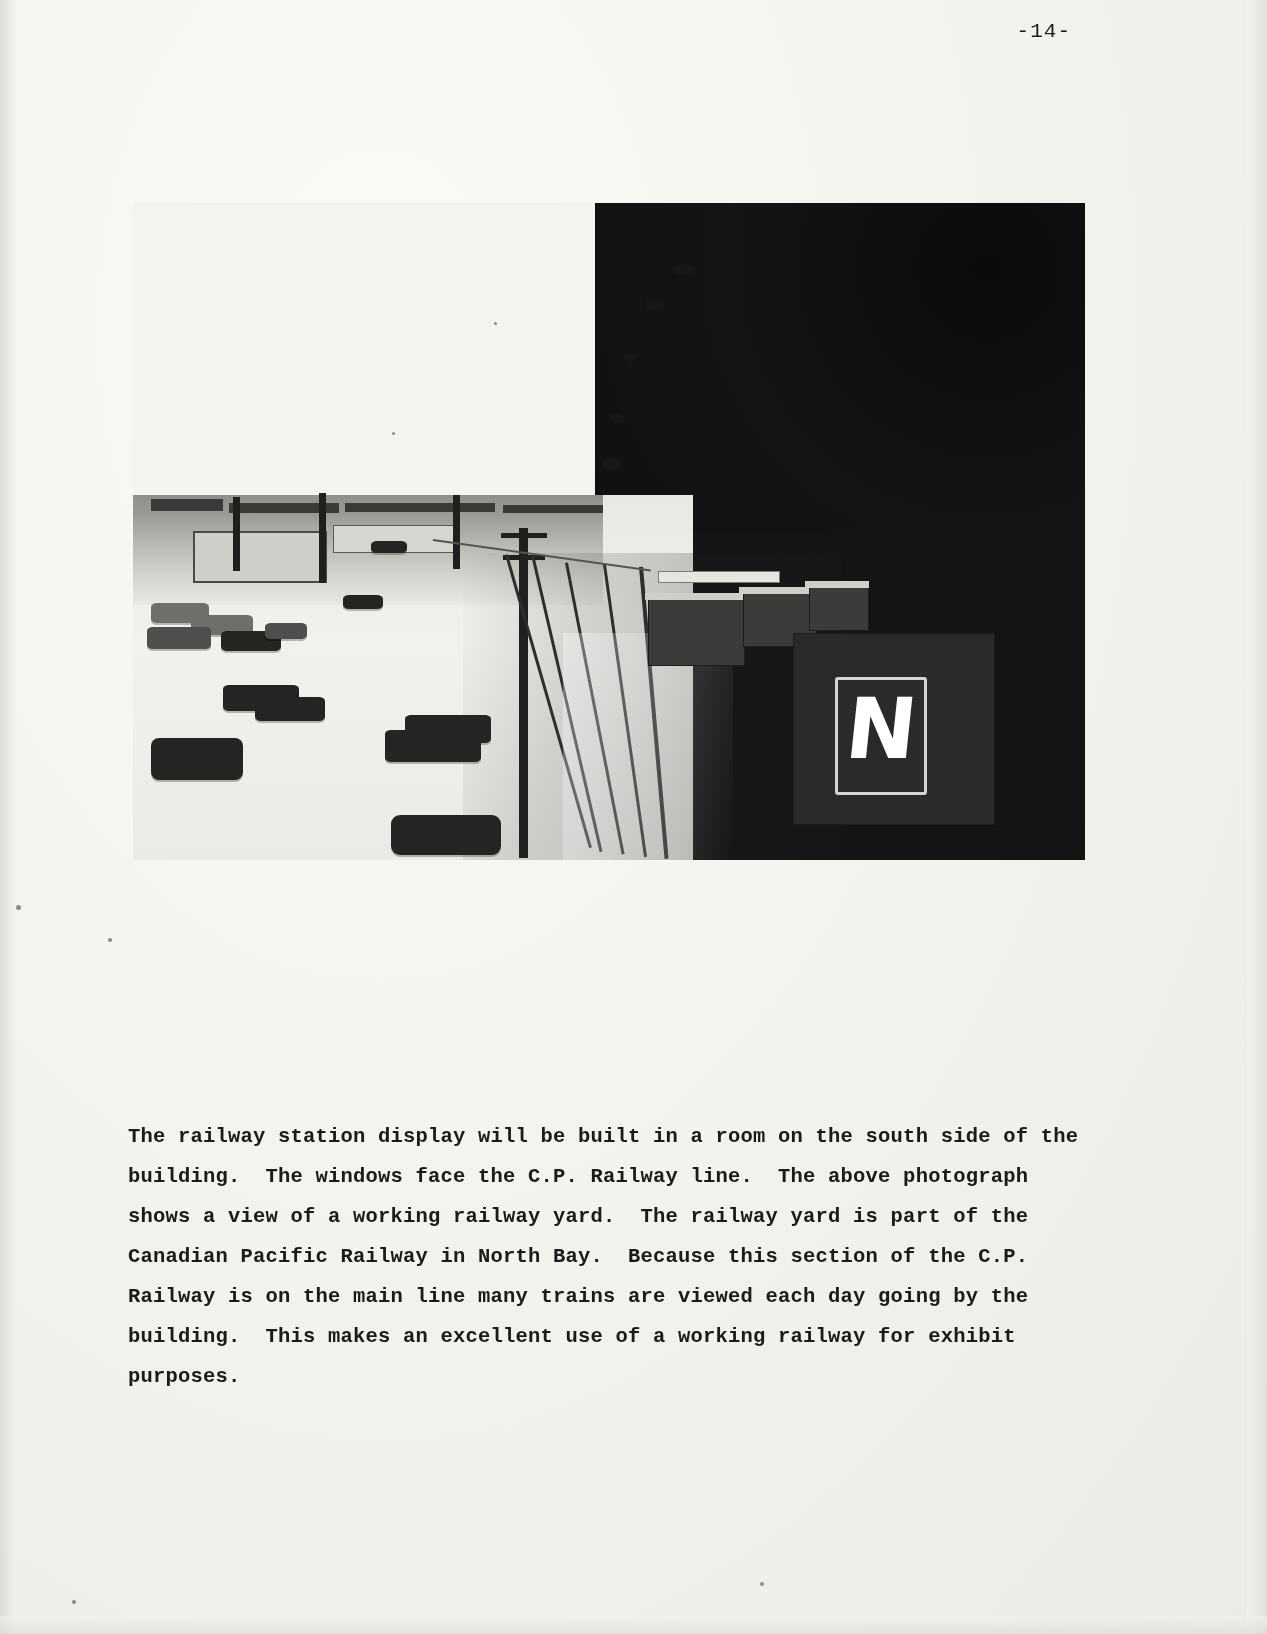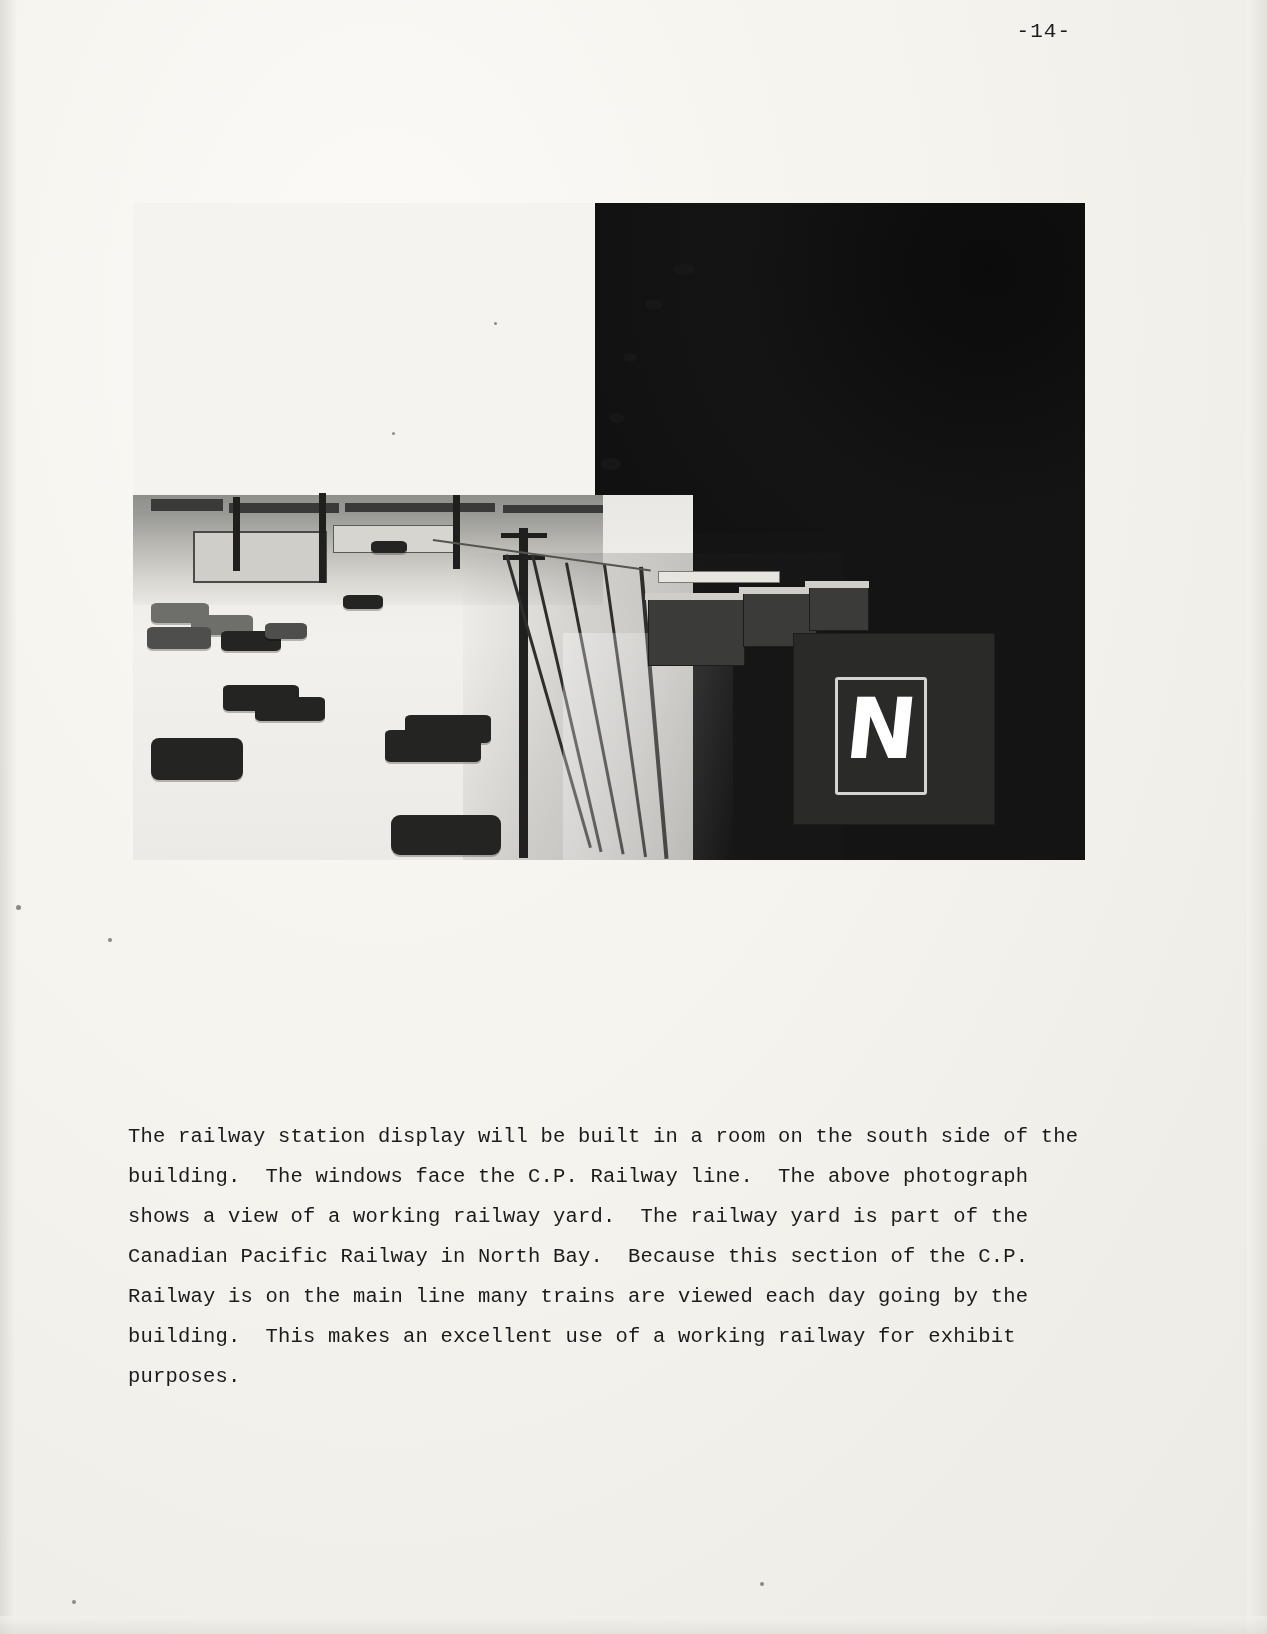--- a/index.html
+++ b/index.html
@@ -198,20 +198,21 @@
     top: 1117px;
     width: 960px;
     font-size: 20.5px;
     line-height: 40px;
     color: #1b1b1b;
     letter-spacing: .2px;
   }
   .body-text p {
     margin: 0;
     white-space: pre-wrap;
+    font-weight: bold;
   }
 
   .speck {
     position: absolute;
     background: #8a8a86;
     border-radius: 50%;
   }
 </style>
 </head>
 <body>

